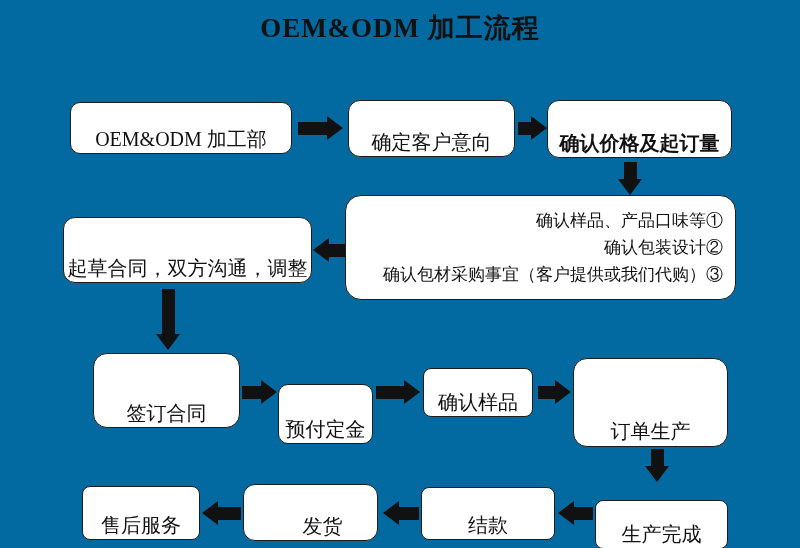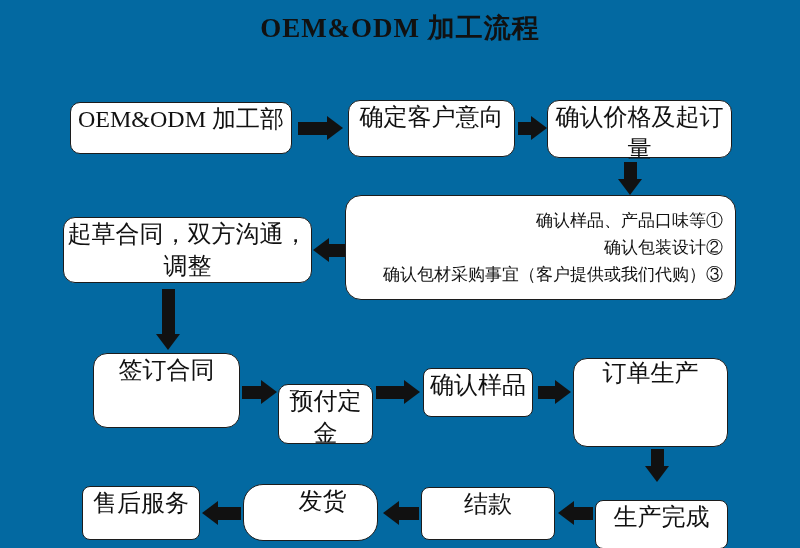--- a/index.html
+++ b/index.html
@@ -20,23 +20,23 @@
     text-align:center;
     font-size:27px;
     font-weight:bold;
     letter-spacing:1px;
   }
   .node{
     position:absolute;
     border:1.6px solid #1c1c1c;
     background:#ffffff;
     display:flex;
-    align-items:flex-start;
+    align-items:flex-end;
     justify-content:center;
-    font-size:24px;
+    font-size:20px;
     line-height:1.35;
     box-sizing:border-box;
     text-align:center;
   }
   .confirm-box{
     flex-direction:column;
     align-items:flex-end;
     justify-content:center;
     padding:4px 12px 4px 10px;
     font-size:17px;
@@ -78,21 +78,21 @@
 
   <div class="node" style="left:348px;top:100px;width:167px;height:57px;border-radius:12px;">
     <span>确定客户意向</span>
   </div>
 
   <div class="arr arr-r" style="left:518px;top:116px;width:29px;">
     <div class="shaft"></div>
       <div class="head"></div>
   </div>
 
-  <div class="node" style="left:547px;top:100px;width:185px;height:58px;border-radius:12px;">
+  <div class="node" style="left:547px;top:100px;width:185px;height:58px;border-radius:12px;font-weight:bold;">
     <span>确认价格及起订量</span>
   </div>
 
   <div class="arr arr-d" style="left:618px;top:162px;height:33px;">
     <div class="shaft"></div>
       <div class="head"></div>
   </div>
 
   <div class="node confirm-box" style="left:345px;top:195px;width:391px;height:105px;border-radius:16px;">
     <span class="cline">确认样品、产品口味等①</span>
@@ -161,21 +161,21 @@
 
   <div class="node" style="left:421px;top:487px;width:134px;height:53px;border-radius:8px;">
     <span>结款</span>
   </div>
 
   <div class="arr arr-l" style="left:383px;top:501px;width:36px;">
     <div class="head"></div>
       <div class="shaft"></div>
   </div>
 
-  <div class="node" style="left:243px;top:484px;width:135px;height:57px;border-radius:20px;padding-left:24px;">
+  <div class="node" style="left:243px;top:484px;width:135px;height:57px;border-radius:12px;padding-left:24px;">
     <span>发货</span>
   </div>
 
   <div class="arr arr-l" style="left:202px;top:501px;width:39px;">
     <div class="head"></div>
       <div class="shaft"></div>
   </div>
 
   <div class="node" style="left:82px;top:486px;width:118px;height:54px;border-radius:8px;">
     <span>售后服务</span>

